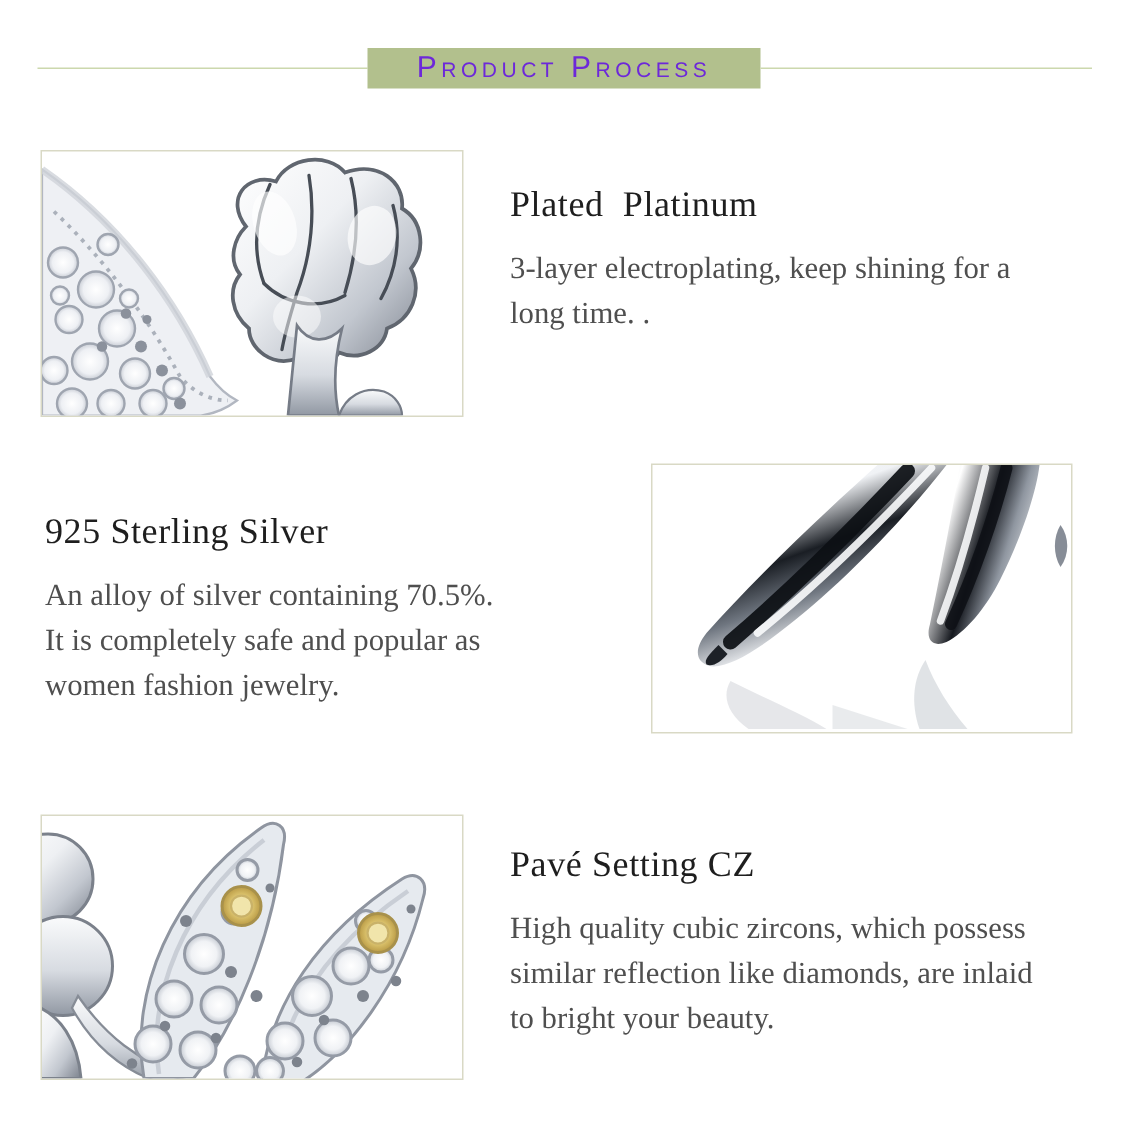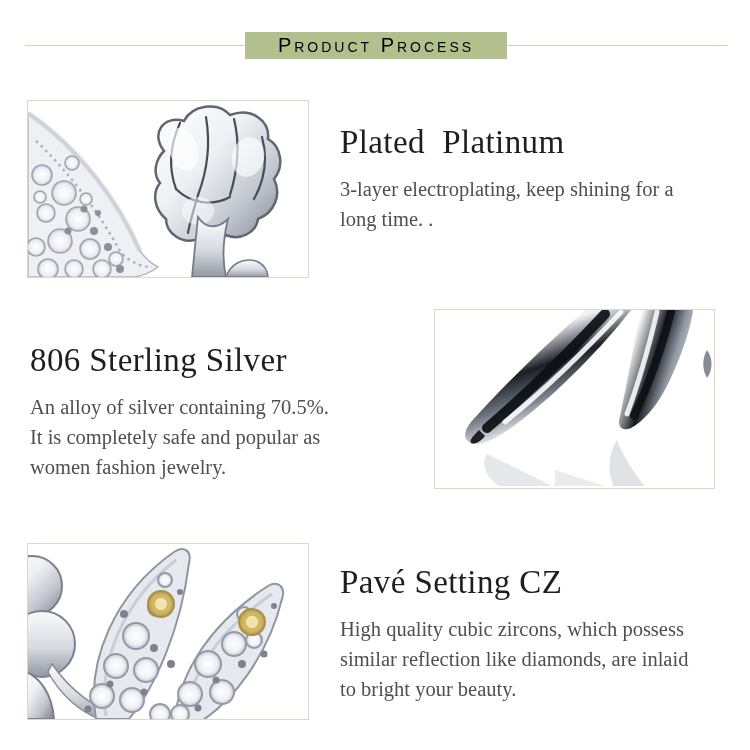--- a/index.html
+++ b/index.html
@@ -10,36 +10,36 @@
     --body-text:#4f4f4f;
   }
   html,body{margin:0;padding:0;background:#ffffff;}
   .page{position:relative;width:750px;height:750px;background:#ffffff;overflow:hidden;
         font-family:"Liberation Serif",serif;}
   
   .hline{position:absolute;height:1px;background:var(--divider-line);}
   .hline.left{left:25px;top:45px;width:220px;}
   .hline.right{left:507px;top:45px;width:221px;}
   .title-box{position:absolute;left:245px;top:32px;width:262px;height:27px;
-             background:var(--accent-green);color:#000000;
+             background:var(--accent-green);color:#6d28d9;
              display:flex;align-items:center;justify-content:center;
              font-family:"Liberation Sans",sans-serif;font-variant:small-caps;
              font-size:20px;letter-spacing:3px;font-weight:500;}
   
   .photo{position:absolute;border:1px solid var(--photo-border);background:#ffffff;overflow:hidden;}
   .photo svg{display:block;width:100%;height:100%;}
   #photo-1{left:27px;top:100px;width:280px;height:176px;}
   #photo-2{left:434px;top:309px;width:279px;height:178px;}
   #photo-3{left:27px;top:543px;width:280px;height:175px;}
   
   .sec-text{position:absolute;}
   #text-1{left:340px;top:124px;width:410px;}
   #text-2{left:30px;top:342px;width:400px;}
   #text-3{left:340px;top:564px;width:420px;}
-  .sec-text h2{margin:0;font-size:33px;font-weight:400;color:var(--heading-text);
+  .sec-text h2{margin:0;font-size:24px;font-weight:400;color:var(--heading-text);
                white-space:pre-wrap;letter-spacing:0.4px;}
   .sec-text p{margin:13px 16px 0 0;font-size:20.5px;line-height:30px;color:var(--body-text);
               white-space:pre-line;}
 </style>
 </head>
 <body>
 
 <div class="page">
 
   <div class="hline left"></div>
@@ -113,21 +113,21 @@
       <path d="M198,176 C202,164 214,156 228,160 C236,163 240,170 240,176 Z" fill="url(#g1b)" stroke="#767c87" stroke-width="1.5"></path>
     </svg>
   </div>
   <div class="sec-text" id="text-1">
     <h2>Plated  Platinum</h2>
     <p>3-layer electroplating, keep shining for a
 long time. .</p>
   </div>
 
   <div class="sec-text" id="text-2">
-    <h2>806 Sterling Silver</h2>
+    <h2>925 Sterling Silver</h2>
     <p>An alloy of silver containing 70.5%.
 It is completely safe and popular as
 women fashion jewelry.</p>
   </div>
   <div class="photo" id="photo-2">
     <svg viewBox="0 0 279 178" xmlns="http://www.w3.org/2000/svg">
       <defs>
         <linearGradient id="g2a" x1="0" y1="0" x2="0.45" y2="1">
           <stop offset="0" stop-color="#ffffff"></stop>
             <stop offset="0.3" stop-color="#f0f2f5"></stop>

